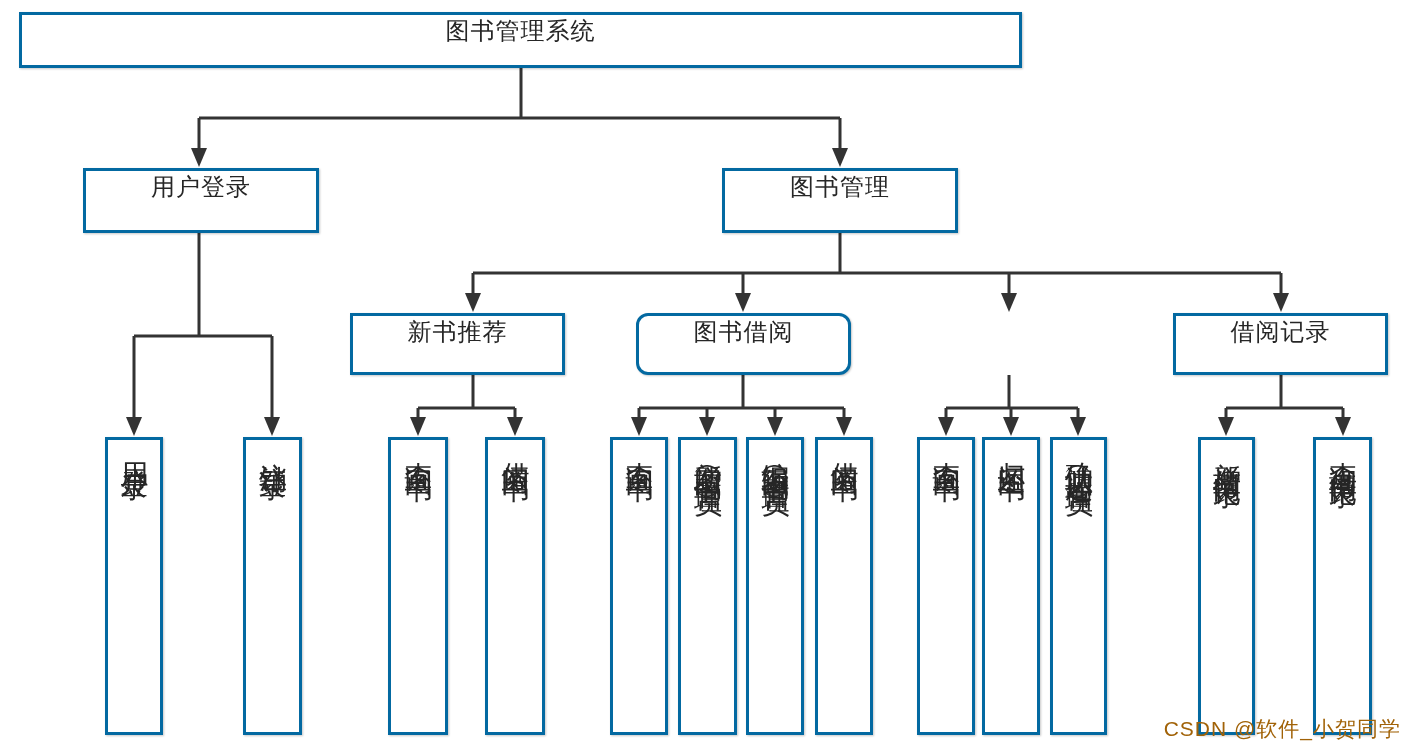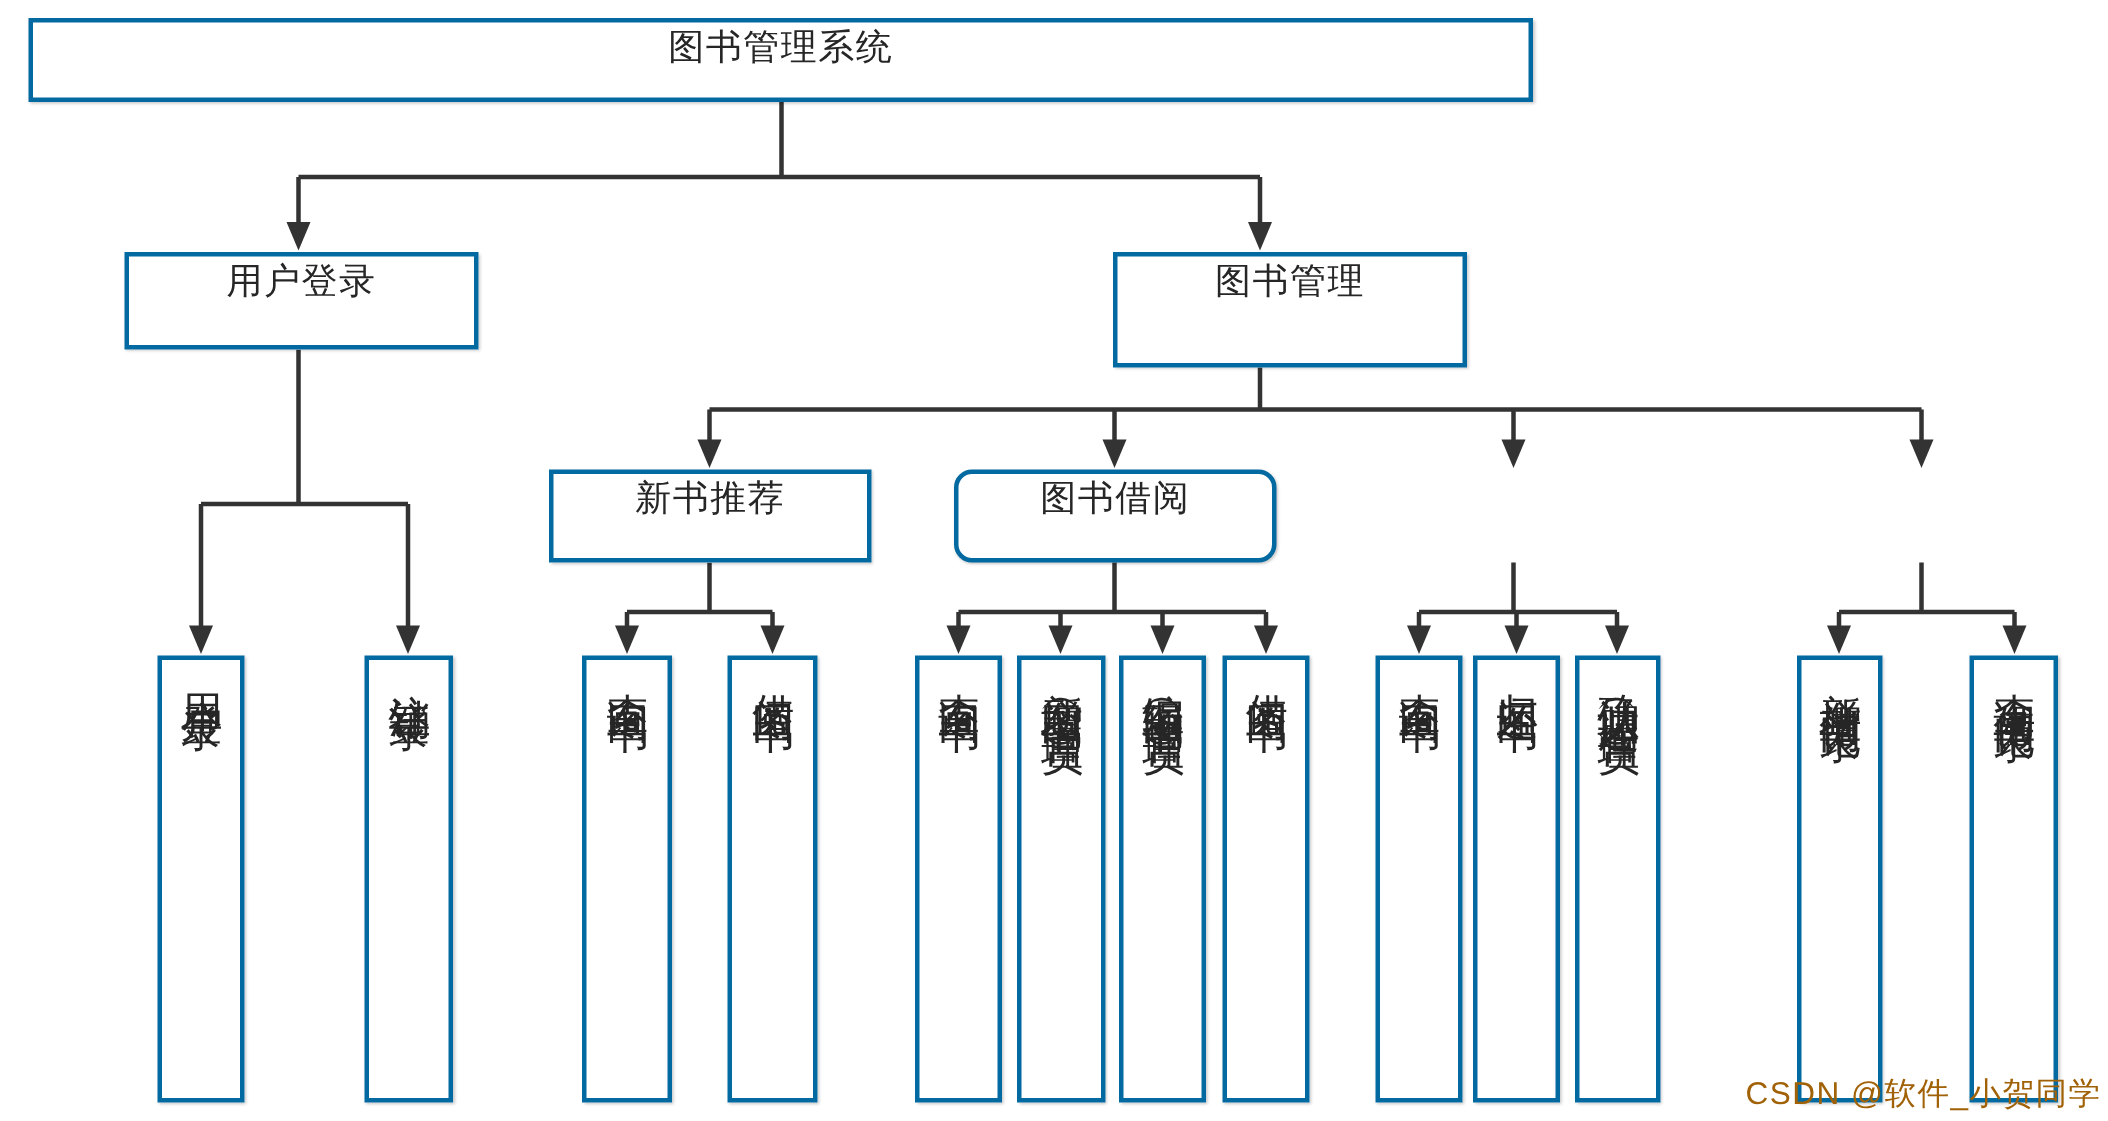--- a/index.html
+++ b/index.html
@@ -89,29 +89,32 @@
     </g>
   </svg>
 
   <div class="node" style="left:19px;top:12px;width:1003px;height:56px;">
     <span class="h-label">图书管理系统</span>
   </div>
 
   <div class="node" style="left:83px;top:168px;width:236px;height:65px;">
     <span class="h-label">用户登录</span>
   </div>
-  <div class="node" style="left:722px;top:168px;width:236px;height:77px;margin-left:20px;">
+  <div class="node" style="left:722px;top:168px;width:236px;height:65px;">
     <span class="h-label">图书管理</span>
   </div>
 
-  <div class="node" style="left:366px;top:313px;width:215px;height:62px;">
+  <div class="node" style="left:350px;top:313px;width:215px;height:62px;">
     <span class="h-label">新书推荐</span>
   </div>
   <div class="node" style="left:636px;top:313px;width:215px;height:62px;border-radius:12px;">
     <span class="h-label">图书借阅</span>
+  </div>
+  <div class="node" style="left:1173px;top:313px;width:215px;height:62px;">
+    <span class="h-label">借阅记录</span>
   </div>
 
   <div class="node leaf" style="left:105px;top:437px;width:58px;height:298px;">
     <span class="v-label">用户登录</span>
   </div>
   <div class="node leaf" style="left:243px;top:437px;width:59px;height:298px;">
     <span class="v-label">注销登录</span>
   </div>
 
   <div class="node leaf" style="left:388px;top:437px;width:60px;height:298px;">

